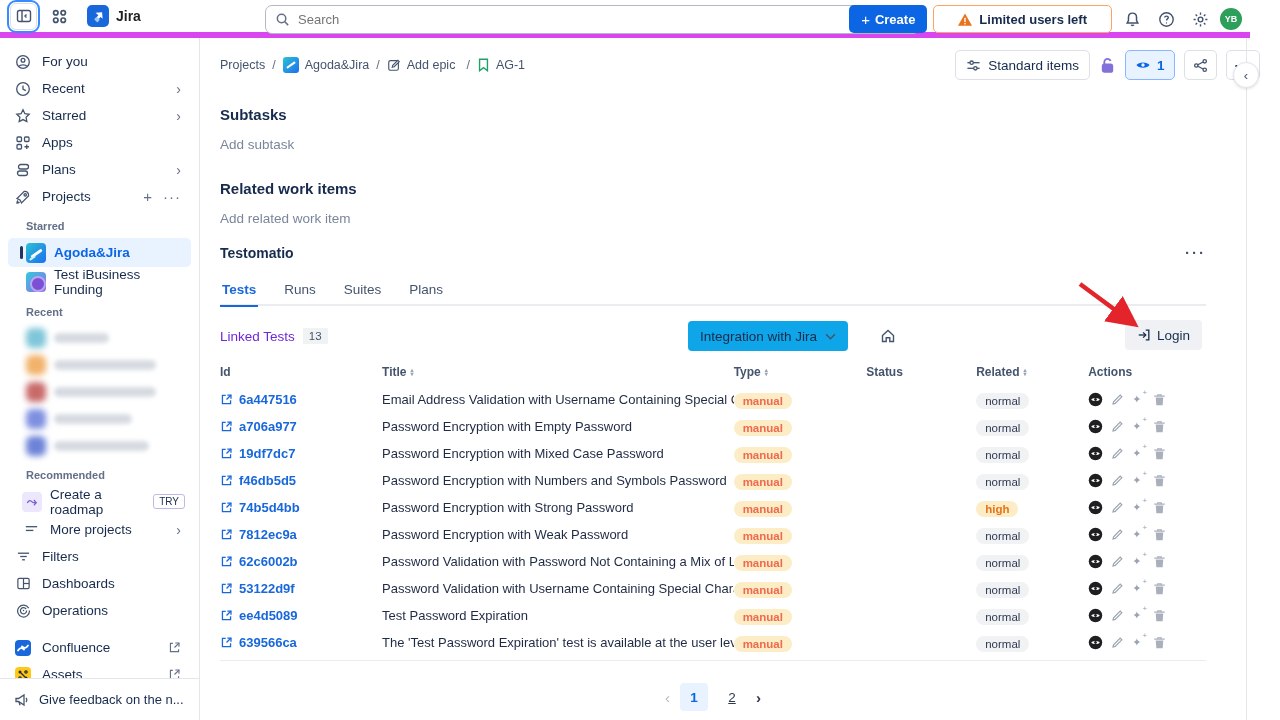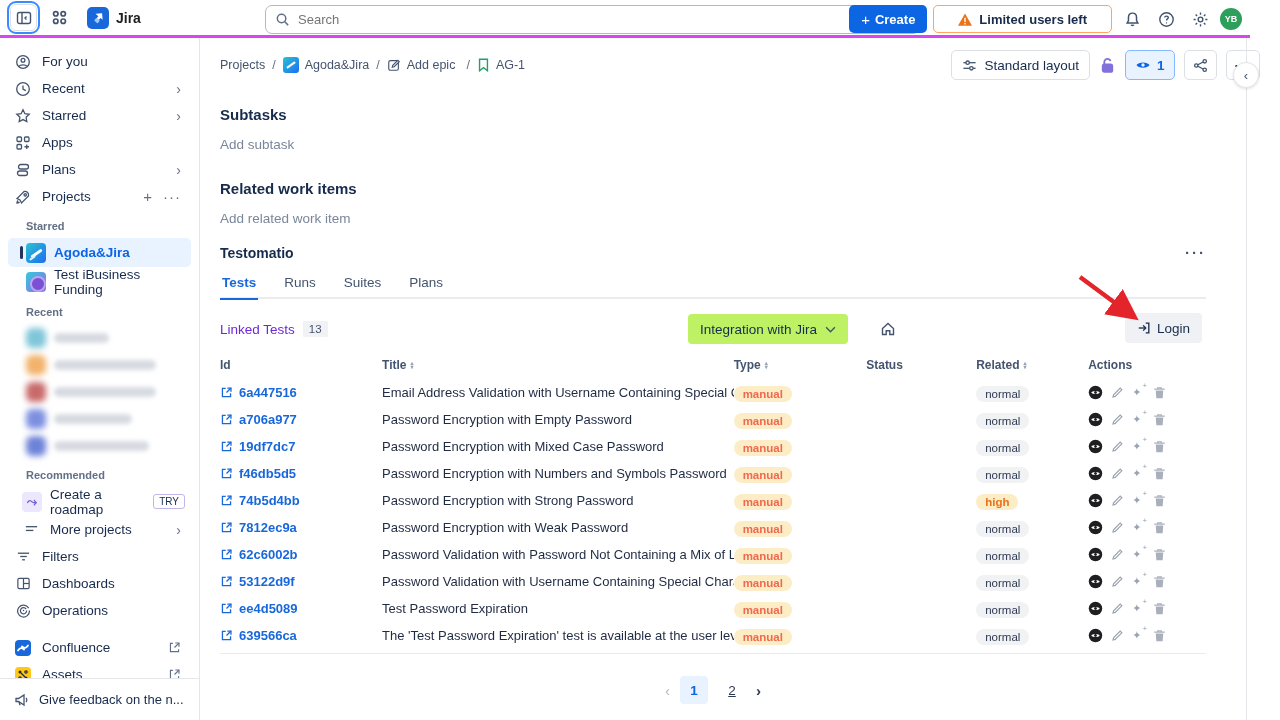--- a/index.html
+++ b/index.html
@@ -2,21 +2,21 @@
 <html><head>
 <meta charset="utf-8">
 <style>
   * { margin:0; padding:0; box-sizing:border-box; }
   html,body { width:1280px; height:720px; overflow:hidden; background:#fff;
     font-family:"Liberation Sans", sans-serif; color:#172B4D; }
   svg { display:block; }
 
   
   .topbar { position:absolute; left:0; top:0; width:1250px; height:38px; background:#fff;
-    border-bottom:3px solid #d946ef; display:flex; align-items:center; z-index:30; }
+    border-bottom:6px solid #d946ef; display:flex; align-items:center; z-index:30; }
   .tb-left { display:flex; align-items:center; gap:8px; padding-left:10px; }
   .tgl-btn { width:27px; height:27px; border:1px solid #DCDFE4; border-radius:6px; background:#fff;
     display:flex; align-items:center; justify-content:center; outline:2px solid #388BFF; outline-offset:1px; cursor:pointer; }
   .appgrid-btn { width:28px; height:28px; border:none; background:transparent; display:flex; align-items:center; justify-content:center; cursor:pointer; }
   .logo-wrap { display:flex; align-items:center; gap:7px; margin-left:6px; }
   .jira-logo { width:22px; height:22px; border-radius:5px; background:#1868DB; display:flex; align-items:center; justify-content:center; }
   .app-name { font-size:14px; font-weight:bold; color:#1f1f21; }
   .search-wrap { position:absolute; left:265px; top:5px; width:655px; height:29px; }
   .search-input { width:100%; height:100%; border:1px solid #B3B9C4; border-radius:7px; padding:0 10px 0 32px;
     font-size:13px; color:#626F86; font-family:"Liberation Sans", sans-serif; background:#fff; }
@@ -79,29 +79,29 @@
   .eye-btn { height:30px; background:#E9F2FF; border:1px solid #85B8FF; border-radius:5px; color:#0C66E4; font-size:13.5px; font-weight:bold;
     display:flex; align-items:center; gap:6px; padding:0 9px; cursor:pointer; }
   .icon-plain { background:transparent; border:none; cursor:pointer; display:flex; align-items:center; }
 
   .content { padding:28px 20px 0 20px; width:1026px; }
   .h-sec { font-size:15px; font-weight:bold; color:#172B4D; }
   .ghost { font-size:13.5px; color:#7A869A; margin-top:14px; cursor:pointer; }
   .sec-space { height:28px; }
   .testo-head { display:flex; align-items:center; margin-top:18px; }
   .dots-btn { margin-left:auto; background:none; border:none; color:#44546E; font-size:15px; letter-spacing:2px; cursor:pointer; font-weight:bold; }
-  .tabs { display:flex; gap:24px; margin-top:9px; border-bottom:2px solid #EBECF0; }
+  .tabs { display:flex; gap:24px; margin-top:16px; border-bottom:2px solid #EBECF0; }
   .tab { font-size:13.5px; color:#44546E; padding:4px 2px 8px; cursor:pointer; position:relative; top:1px; }
   .tab.active { color:#1868DB; font-weight:bold; border-bottom:2px solid #1868DB; margin-bottom:-2px; }
 
   .linked-row { display:flex; align-items:center; margin-top:14px; height:32px; position:relative; }
   .linked-label { font-size:13.5px; color:#6d28d9; }
   .count-badge { font-size:11.5px; color:#44546E; background:#F1F2F4; border-radius:1px; padding:2px 6px; margin-left:8px; }
   .home-btn { margin-left:auto; background:none; border:none; cursor:pointer; color:#44546E; display:flex; }
-  .integration-btn { margin-left:16px; height:30px; background:#bef264; border:none; border-radius:4px; font-size:13.5px; color:#172B4D;
+  .integration-btn { margin-left:16px; height:30px; background:#0ea5e9; border:none; border-radius:4px; font-size:13.5px; color:#172B4D;
     display:flex; align-items:center; gap:8px; padding:0 12px; cursor:pointer; font-family:"Liberation Sans", sans-serif; }
   .login-btn { position:absolute; right:4px; top:0px; height:30px; background:#F0F1F4; border:none; border-radius:4px;
     font-size:13.5px; color:#172B4D; display:flex; align-items:center; gap:6px; padding:0 12px; cursor:pointer; font-family:"Liberation Sans", sans-serif; }
   .red-arrow { position:absolute; right:62px; top:-42px; pointer-events:none; z-index:6; }
 
   .ttable { margin-top:6px; }
   .t-head { display:flex; height:28px; align-items:center; border-bottom:0; }
   .t-row { display:flex; height:27px; align-items:center; }
   .c-id { width:165px; } .c-title { width:358px; overflow:hidden; white-space:nowrap; }
   .c-type { width:135px; } .c-status { width:112px; } .c-priority { width:114px; } .c-actions { width:120px; }
@@ -452,21 +452,21 @@
     <div class="hdr-actions">
       <button class="hdr-btn">
         <span>
           <svg width="15" height="15" viewBox="0 0 16 16" fill="none" stroke="#44546E" stroke-width="1.4">
               <line x1="1.5" y1="5" x2="14.5" y2="5"></line>
               <circle cx="6" cy="5" r="1.8" fill="#fff"></circle>
               <line x1="1.5" y1="11" x2="14.5" y2="11"></line>
               <circle cx="10" cy="11" r="1.8" fill="#fff"></circle>
             </svg>
         </span>
-        <span>Standard layout</span>
+        <span>Standard items</span>
       </button>
       <button class="icon-plain">
         <span>
           <svg width="17" height="17" viewBox="0 0 16 16" fill="none" stroke="#8270DB" stroke-width="1.7">
               <path d="M5 7 L5 4.8 C5 3 6.3 1.8 8 1.8 C9.4 1.8 10.4 2.6 10.8 3.8"></path>
               <rect x="3.5" y="7" width="9" height="7" rx="1.6" fill="#8270DB" stroke="#8270DB"></rect>
             </svg>
         </span>
       </button>
       <button class="eye-btn">

